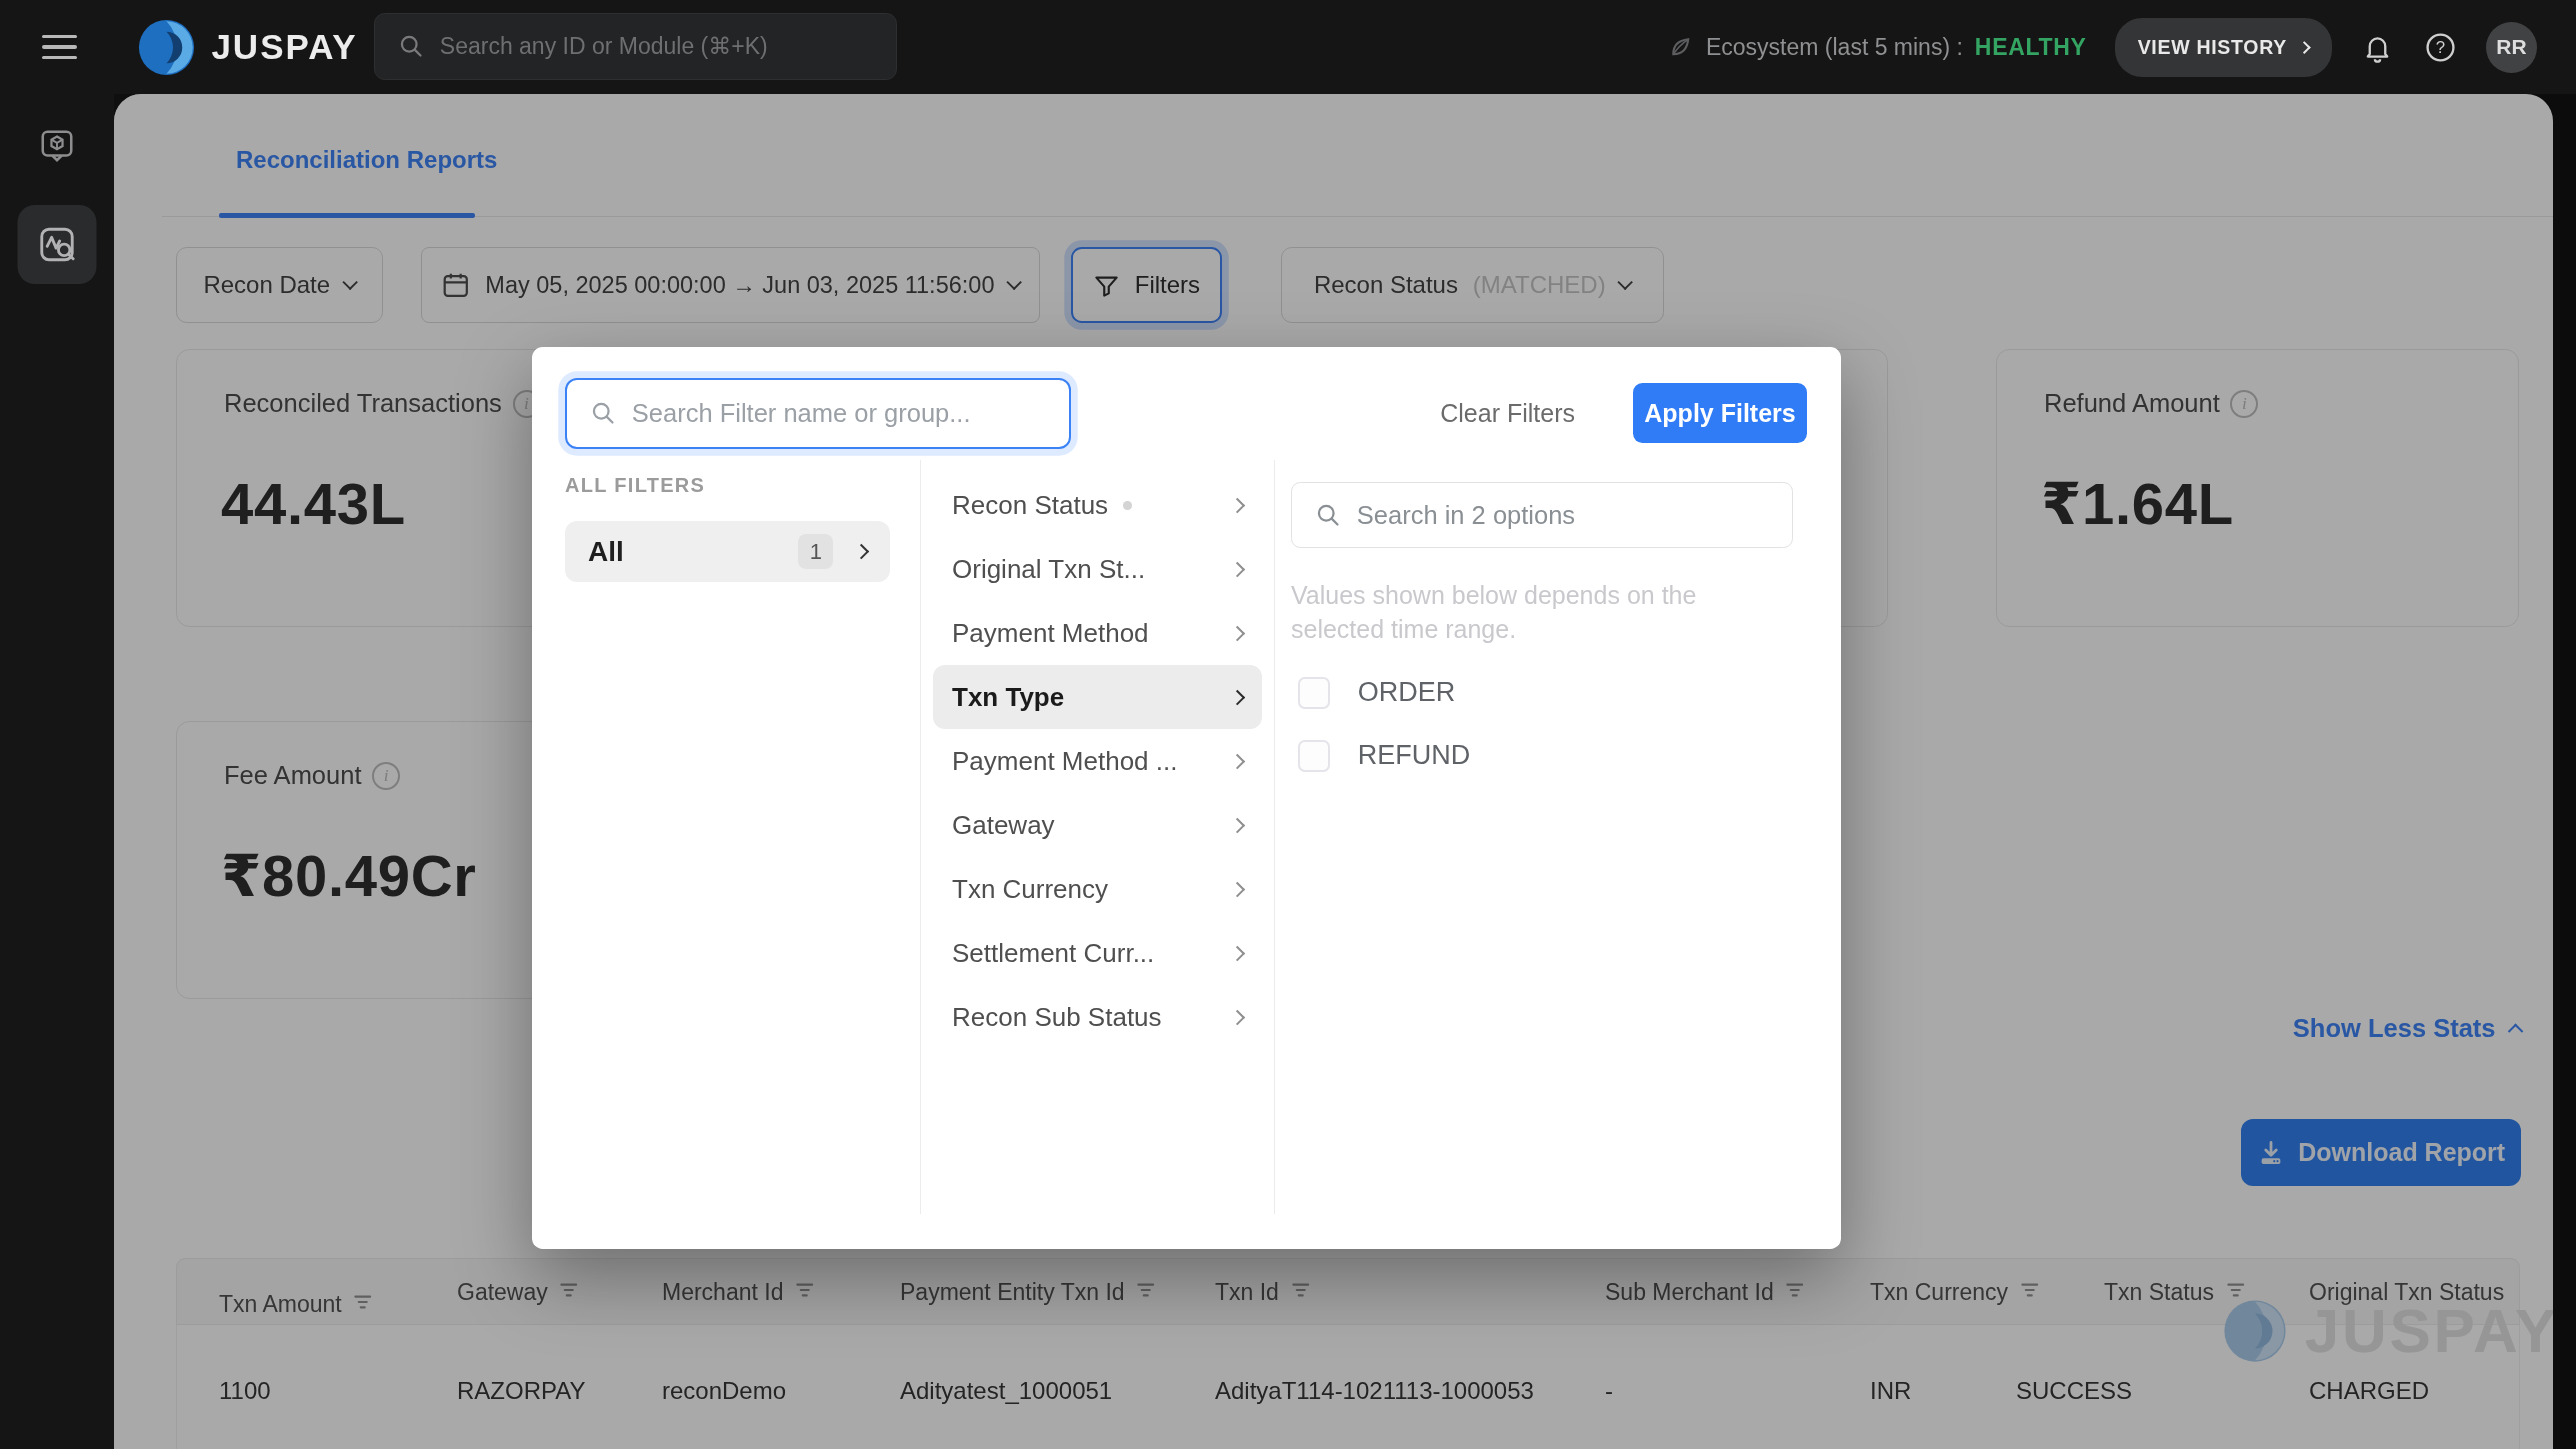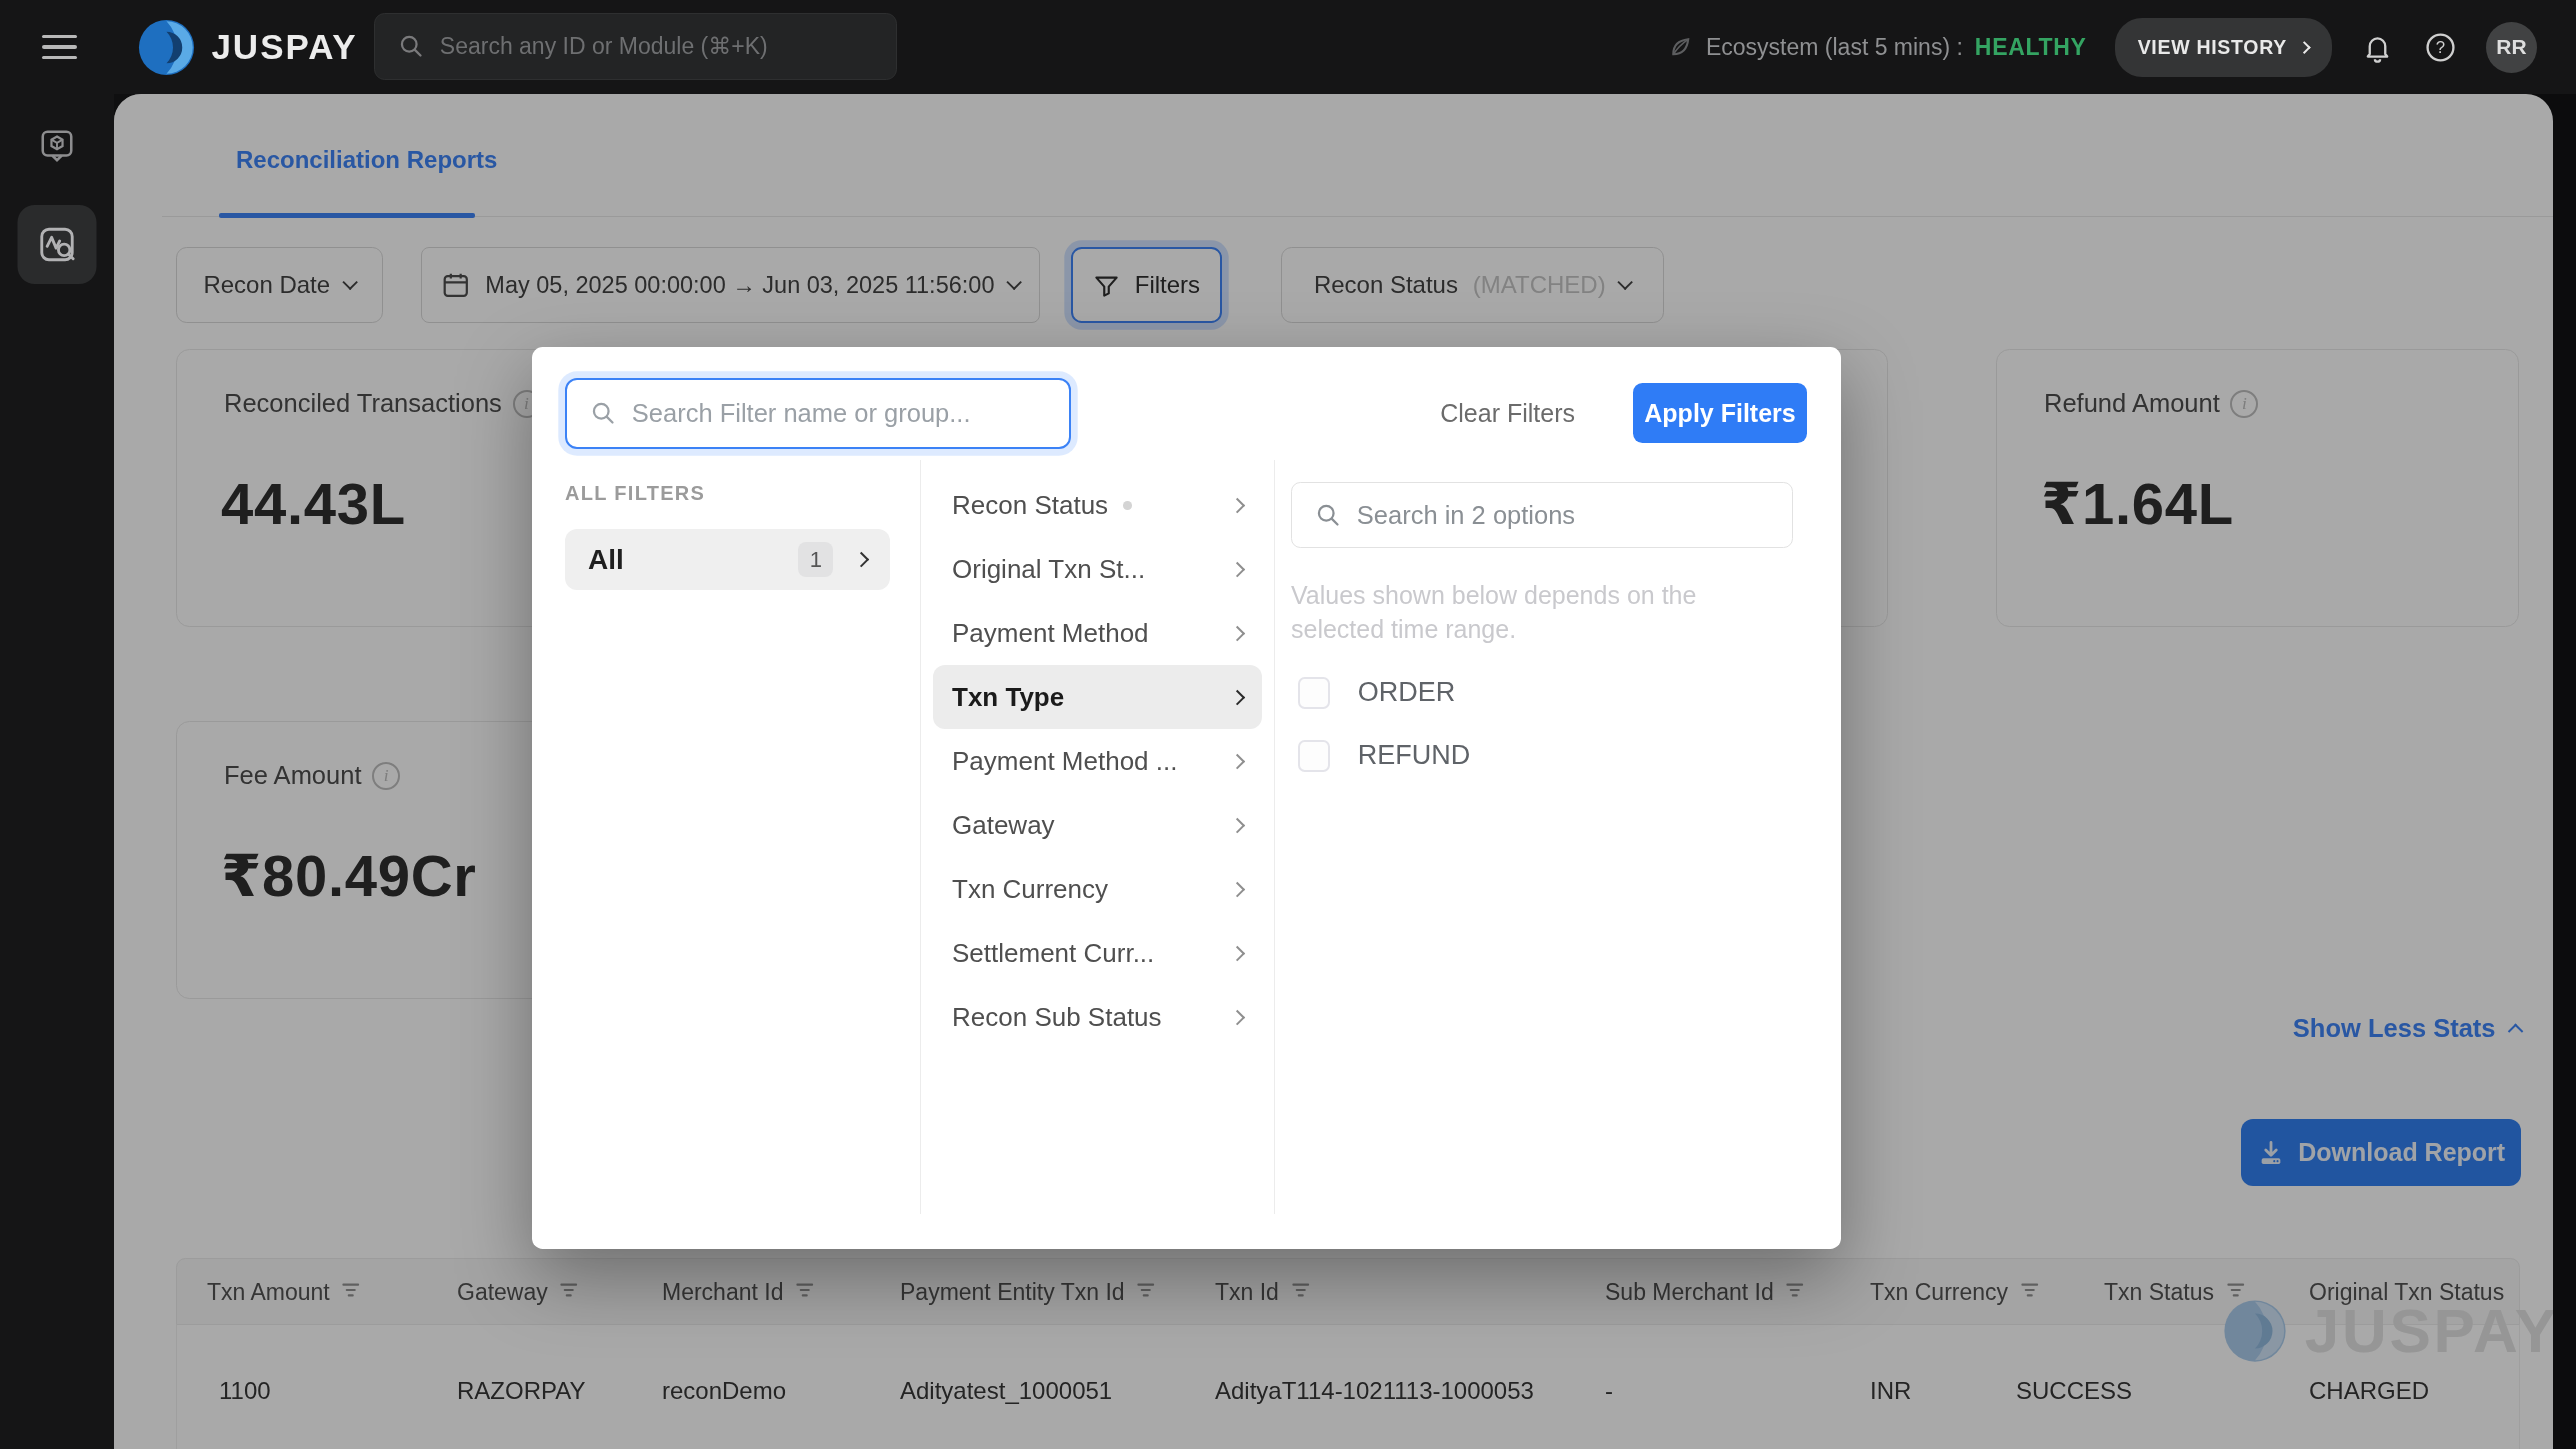--- a/index.html
+++ b/index.html
@@ -98,21 +98,21 @@
     border:2.7px solid #3b82f6; border-radius:12px; box-shadow:0 0 0 6.7px rgba(100,160,255,.22);
     display:flex; align-items:center; }
   .m-search input, .o-search input { flex:1; border:none; outline:none; font-size:25.5px; color:#444;
     font-family:inherit; background:transparent; }
   .m-search input::placeholder { color:#9aa0a6; }
   .m-clear { position:absolute; right:266px; top:36px; height:60px; line-height:60px;
     font-size:25px; color:#6b6b6b; cursor:pointer; }
   .m-apply { position:absolute; right:34px; top:36px; width:174px; height:60px; background:#2f7cf6;
     border-radius:9.4px; color:#fff; font-size:25px; font-weight:700; display:flex; align-items:center;
     justify-content:center; cursor:pointer; }
-  .m-left { position:absolute; left:33px; top:127px; width:325px;margin-top:8px; }
+  .m-left { position:absolute; left:33px; top:127px; width:325px; }
   .m-left-head { font-size:20px; font-weight:600; color:#9b9b9b; letter-spacing:1.3px; }
   .group-item { margin-top:24px; height:61px; background:#efefef; border-radius:12px; display:flex;
     align-items:center; padding:0 23px; cursor:pointer; }
   .group-label { font-size:28px; font-weight:600; color:#1f1f1f; }
   .group-badge { margin-left:auto; width:35px; height:35px; background:#e2e2e3; border-radius:8px;
     font-size:22px; color:#555; display:flex; align-items:center; justify-content:center; }
   .group-item .chev { margin-left:23px; color:#333; }
 
   .m-list { position:absolute; left:388px; top:113px; width:355px; height:754px;
     border-left:1.3px solid #ececec; border-right:1.3px solid #ececec; padding:13.4px 12px 0 12px; }
@@ -272,21 +272,21 @@
         <path d="M12 3v10M7.5 9.5L12 14l4.5-4.5" stroke="#eaf1fb" stroke-width="2.4" stroke-linecap="round" stroke-linejoin="round"></path>
           <rect x="4" y="16.5" width="16" height="5" rx="1.5" fill="#eaf1fb"></rect>
           <circle cx="14.8" cy="19" r="0.9" fill="#2f7ff2"></circle>
           <circle cx="17.6" cy="19" r="0.9" fill="#2f7ff2"></circle>
       </svg>
       <span>Download Report</span>
     </div>
 
     <div class="table">
       <div class="thead" id="table-head">
-          <span class="th-cell" style="left: 30px;">
+          <span class="th-cell" style="left: 42px; margin-top: 12px;">
             <span>Txn Amount</span>
             <span><svg width="21.5" height="19" viewBox="0 0 32 28" fill="none">
                 <path d="M5 6h22M10 14h12M13 22h6" stroke="#8f8f8f" stroke-width="3" stroke-linecap="round"></path>
               </svg></span>
           </span>
           <span class="th-cell" style="left: 280px;">
             <span>Gateway</span>
             <span><svg width="21.5" height="19" viewBox="0 0 32 28" fill="none">
                 <path d="M5 6h22M10 14h12M13 22h6" stroke="#8f8f8f" stroke-width="3" stroke-linecap="round"></path>
               </svg></span>

